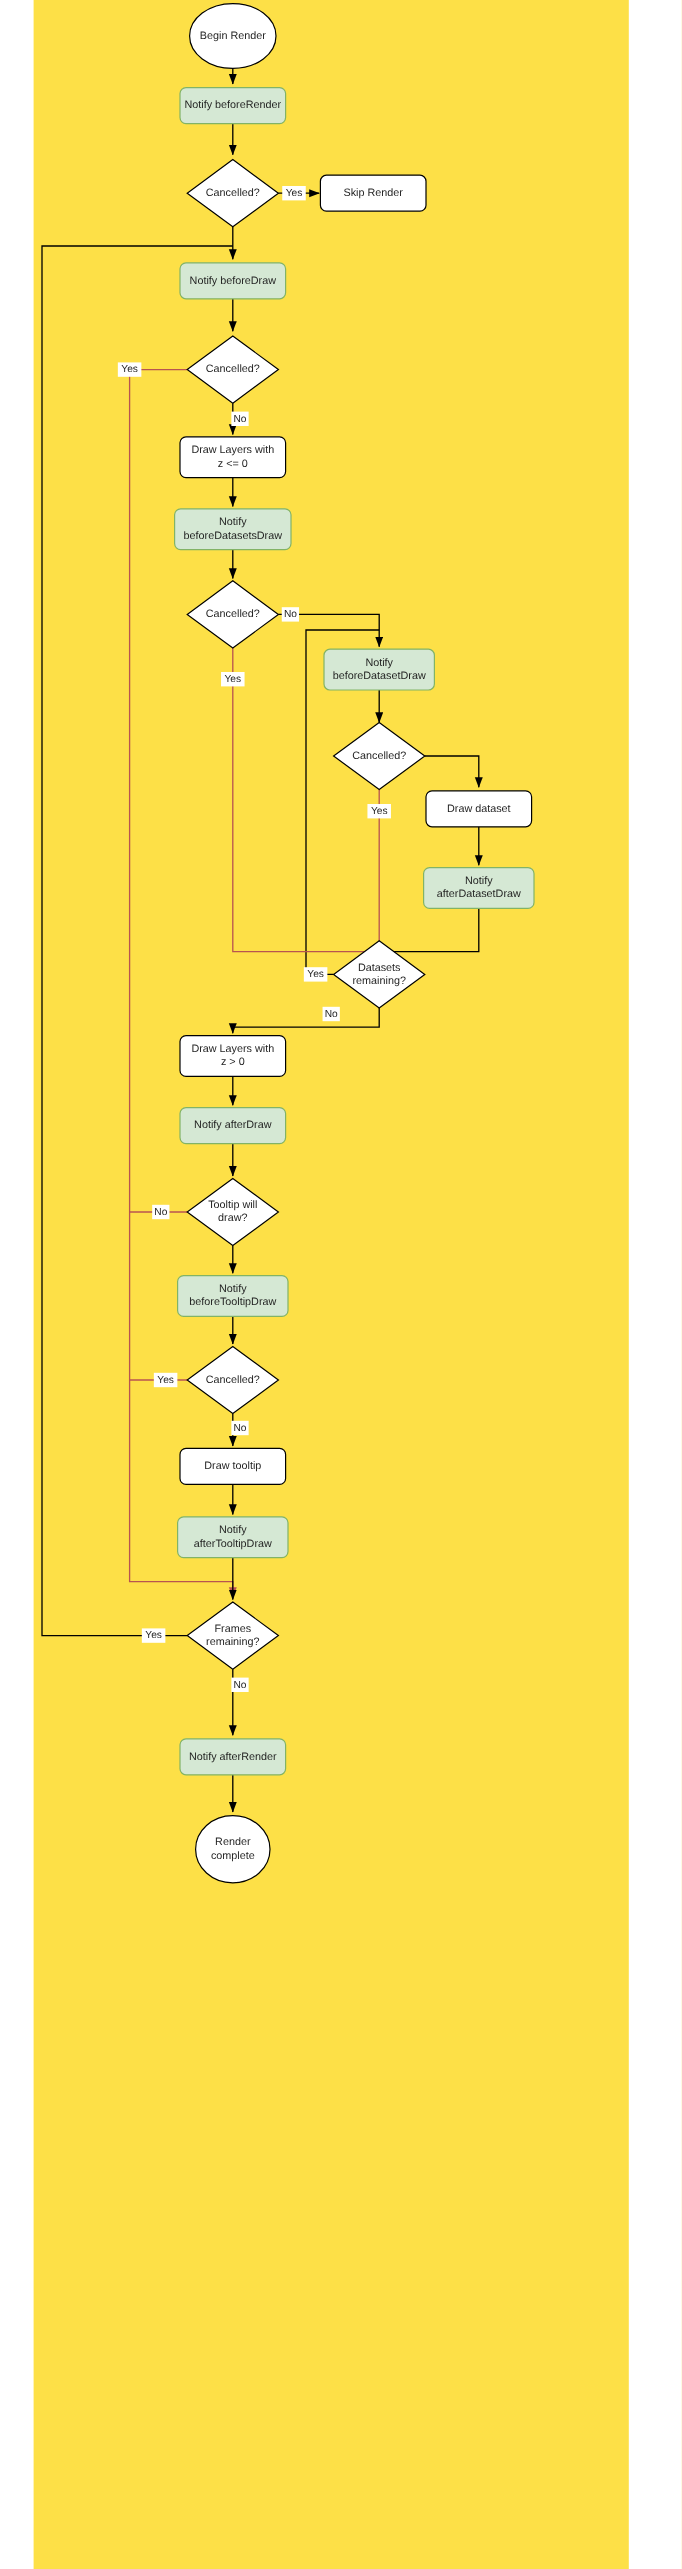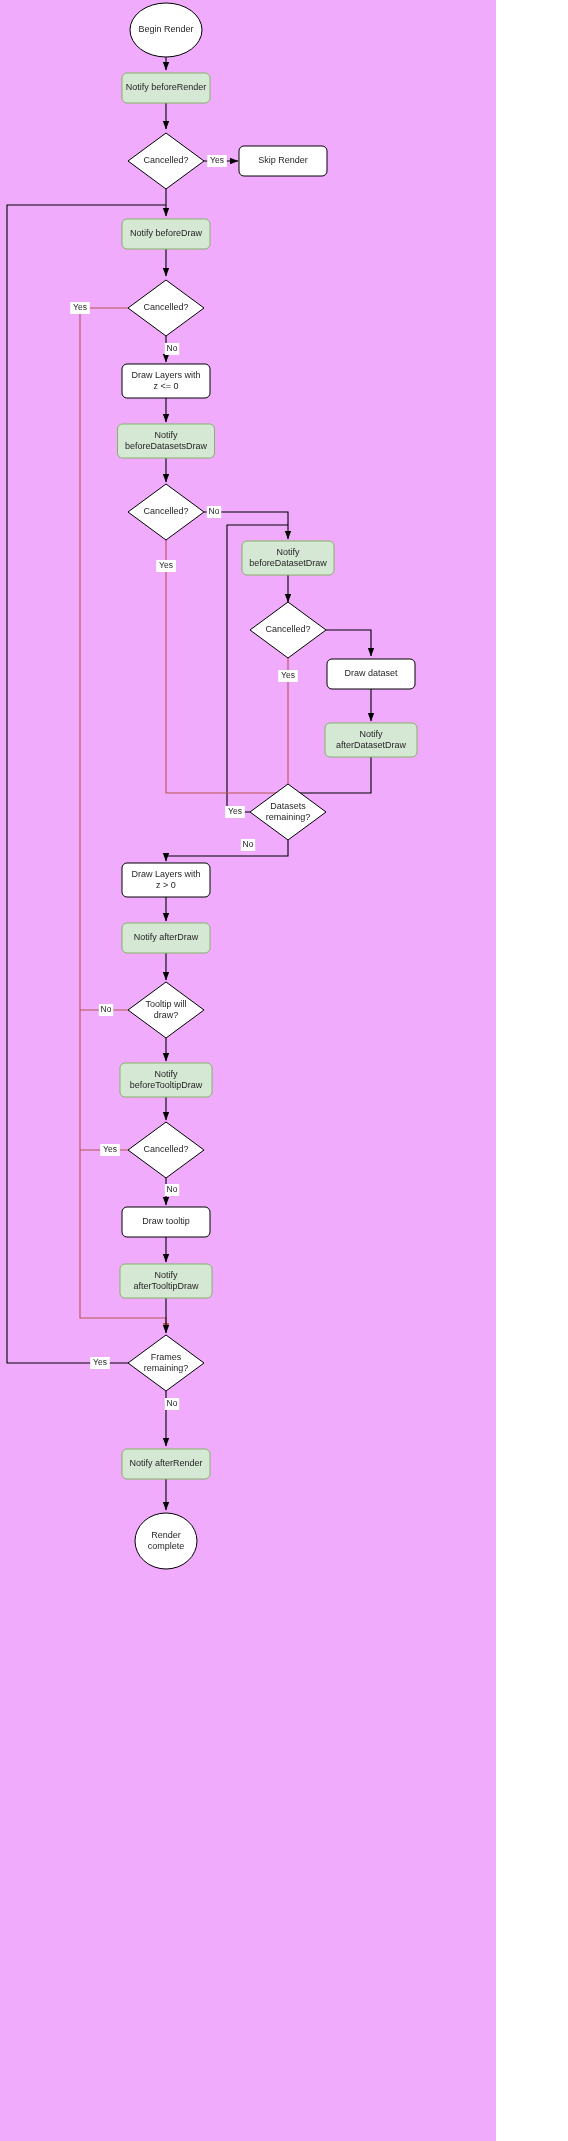--- a/index.html
+++ b/index.html
@@ -1,17 +1,17 @@
 <!DOCTYPE html>
 <html><head>
 <meta charset="utf-8">
 <style>
   html,body{margin:0;padding:0;background:#ffffff;}
   body{font-family:"Liberation Sans",sans-serif;}
-  #diagram{position:relative;width:496px;height:2141px;background:#f0abfc;overflow:hidden;}
+  #diagram{position:relative;width:496px;height:2141px;background:#fde047;overflow:hidden;margin-left:28px;}
   svg{display:block;}
   .node-text{font-family:"Liberation Sans",sans-serif;font-size:9px;fill:#1f1f1f;text-anchor:middle;dominant-baseline:middle;}
   .edge-label{font-family:"Liberation Sans",sans-serif;font-size:8.5px;fill:#1f1f1f;text-anchor:middle;dominant-baseline:middle;}
   .shape-proc{fill:#ffffff;stroke:#000000;stroke-width:1;}
   .shape-green{fill:#d5e8d4;stroke:#82b366;stroke-width:1;}
   .shape-dec{fill:#ffffff;stroke:#000000;stroke-width:1;}
   .shape-term{fill:#ffffff;stroke:#000000;stroke-width:1;}
   .edge{fill:none;stroke:#000000;stroke-width:1.1;}
   .edge-red{fill:none;stroke:#b85450;stroke-width:1.1;}
   .lbl-bg{fill:#ffffff;}

